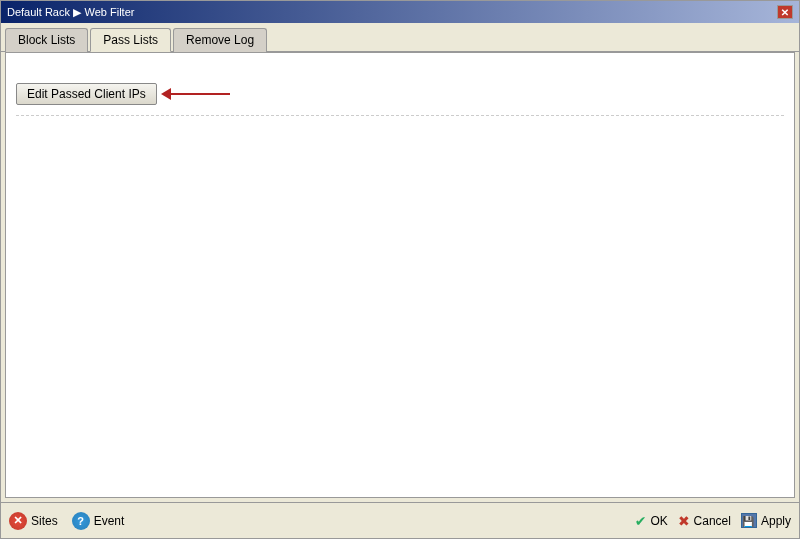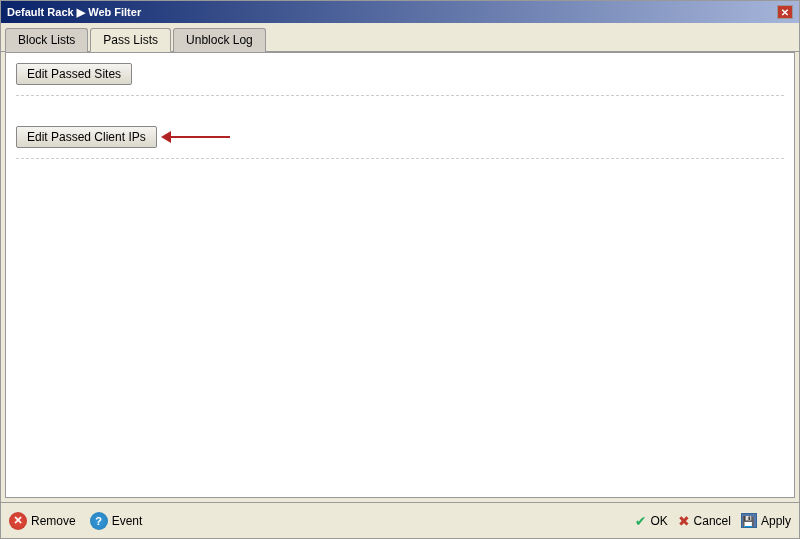--- a/index.html
+++ b/index.html
@@ -26,21 +26,21 @@
       color: white;
       padding: 3px 6px;
       font-size: 11px;
       display: flex;
       justify-content: space-between;
       align-items: center;
       height: 22px;
     }
 
     .title-bar-title {
-      font-weight: bold;
+      font-weight: normal;
     }
 
     .title-bar-close {
       width: 16px;
       height: 14px;
       background: #c0392b;
       border: 1px solid #999;
       color: white;
       font-size: 10px;
       display: flex;
@@ -222,48 +222,45 @@
   </div>
 
   <div class="tab-bar">
     <div class="tab">
       <span>Block Lists</span>
     </div>
     <div class="tab active">
       <span>Pass Lists</span>
     </div>
     <div class="tab">
-      <span>Unblock Log</span>
+      <span>Remove Log</span>
     </div>
   </div>
 
   <div class="content">
 
-    <div class="section">
-      <button class="btn">Edit Passed Sites</button>
-    </div>
 
     <div class="section">
       <div class="annotation-row">
         <button class="btn">Edit Passed Client IPs</button>
         <div class="arrow-container">
           <div class="arrow-head"></div>
           <div class="arrow-line"></div>
         </div>
       </div>
     </div>
 
     <div class="spacer"></div>
   </div>
 
   <div class="bottom-bar">
     <div class="bottom-left">
       <div class="bottom-btn">
         <div class="icon-remove">✕</div>
-        <span>Remove</span>
+        <span>Sites</span>
       </div>
       <div class="bottom-btn">
         <div class="icon-help">?</div>
         <span>Event</span>
       </div>
     </div>
 
     <div class="bottom-right">
       <div class="bottom-btn">
         <span class="checkmark">✔</span>

